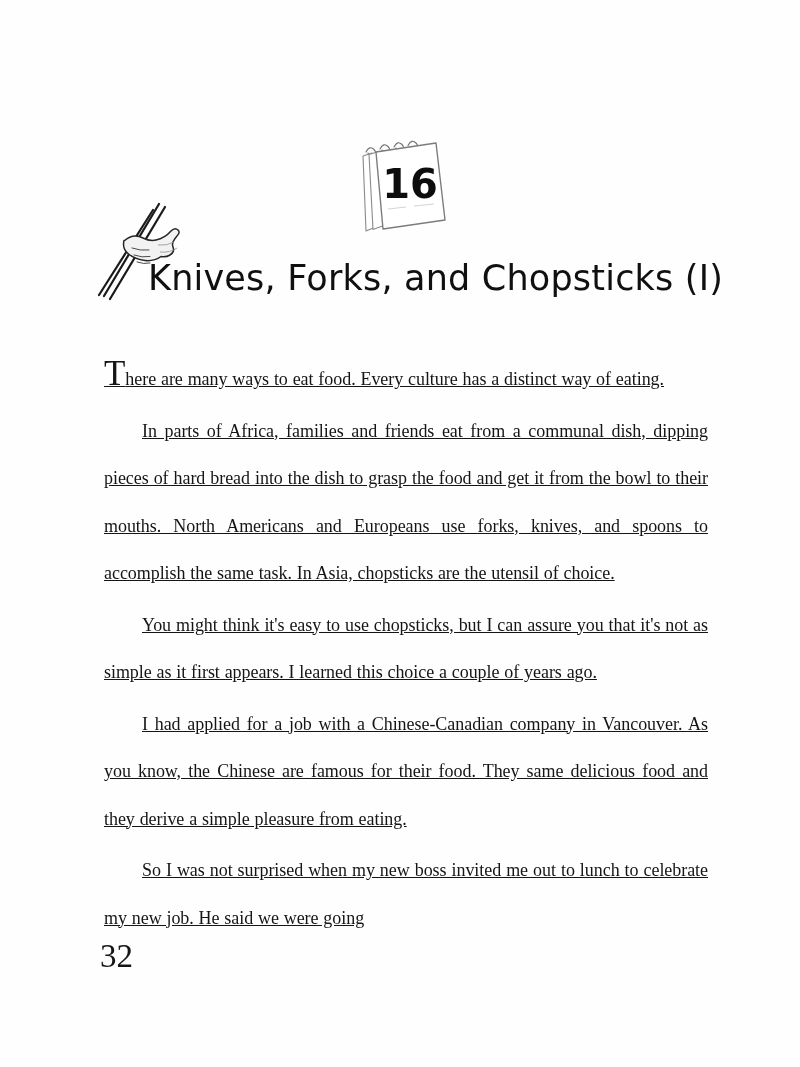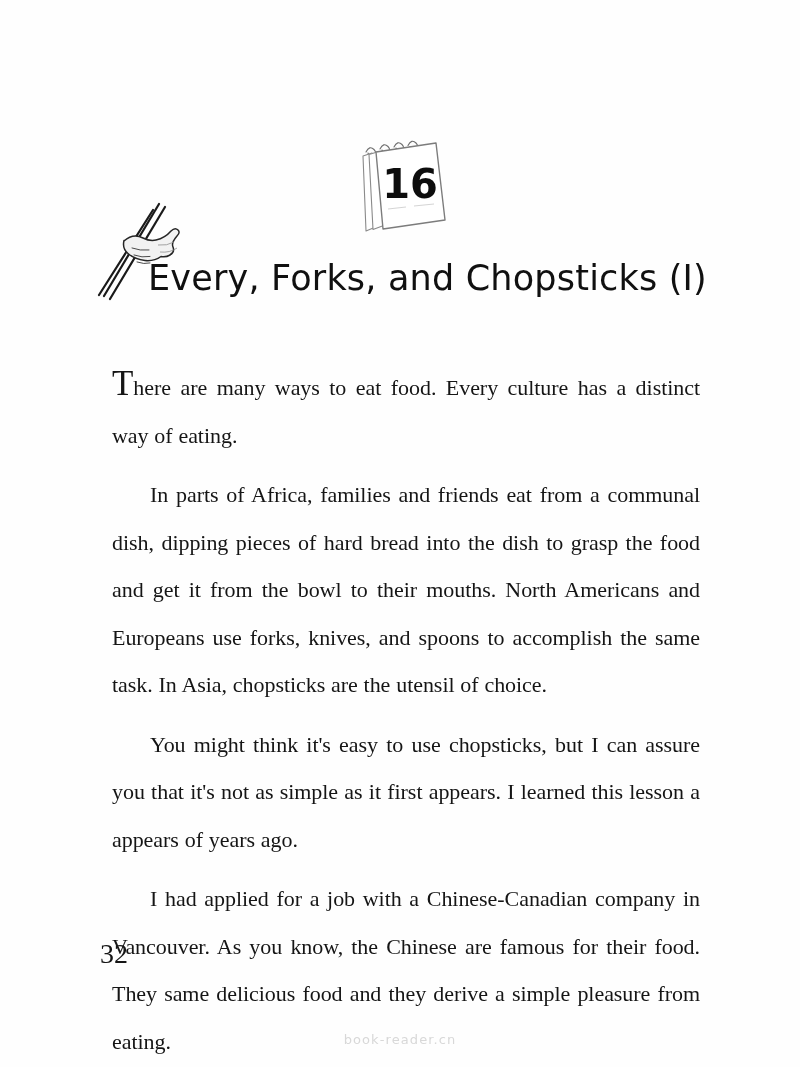--- a/index.html
+++ b/index.html
@@ -53,43 +53,44 @@
   }
 
   
   .body-text {
     position: absolute;
     left: 100px;
     top: 352px;
     width: 612px;
   }
   .para {
-    margin: 12px;
+    margin: 4px;
     text-align: justify;
     text-justify: inter-word;
-    font-size: 22px;
+    font-size: 18px;
     line-height: 47.5px;
     letter-spacing: -0.05px;
     word-spacing: 0.4px;
     color: #151515;
+    text-decoration: underline;
   }
   .para.indent {
     text-indent: 38px;
   }
   .para.first::first-letter {
     font-size: 35px;
     line-height: 0.92;
   }
 
   
   .page-number {
     position: absolute;
     left: 100px;
     top: 938px;
-    font-size: 28px;
+    font-size: 33px;
     color: #151515;
   }
   .watermark {
     position: absolute;
     left: 0;
     top: 1032px;
     width: 800px;
     text-align: center;
     font-family: "DejaVu Sans", "Liberation Sans", sans-serif;
     font-size: 13px;
@@ -140,28 +141,27 @@
           <path d="M38 59 q8 3 16 1.5"></path>
           <path d="M41 66 q7 2.5 13 1"></path>
         </g>
         <g stroke="#8e8e8e" stroke-width="0.8" fill="none">
           <path d="M62 49 q9 1 16 -3"></path>
           <path d="M64 56 q10 1 17 -4"></path>
         </g>
       </svg>
     </div>
 
-    <div class="chapter-title">Every, Forks, and Chopsticks (I)</div>
+    <div class="chapter-title">Knives, Forks, and Chopsticks (I)</div>
   </div>
 
   <div class="body-text">
     <p class="para first">There are many ways to eat food. Every culture has a distinct way of eating.</p>
     <p class="para indent">In parts of Africa, families and friends eat from a communal dish, dipping pieces of hard bread into the dish to grasp the food and get it from the bowl to their mouths. North Americans and Europeans use forks, knives, and spoons to accomplish the same task. In Asia, chopsticks are the utensil of choice.</p>
-    <p class="para indent">You might think it's easy to use chopsticks, but I can assure you that it's not as simple as it first appears. I learned this lesson a appears of years ago.</p>
+    <p class="para indent">You might think it's easy to use chopsticks, but I can assure you that it's not as simple as it first appears. I learned this choice a couple of years ago.</p>
     <p class="para indent">I had applied for a job with a Chinese-Canadian company in Vancouver. As you know, the Chinese are famous for their food. They same delicious food and they derive a simple pleasure from eating.</p>
     <p class="para indent">So I was not surprised when my new boss invited me out to lunch to celebrate my new job. He said we were going</p>
   </div>
 
   <div class="page-number">32</div>
 
-  <div class="watermark">book-reader.cn</div>
 
 </div>
 
 </body></html>

